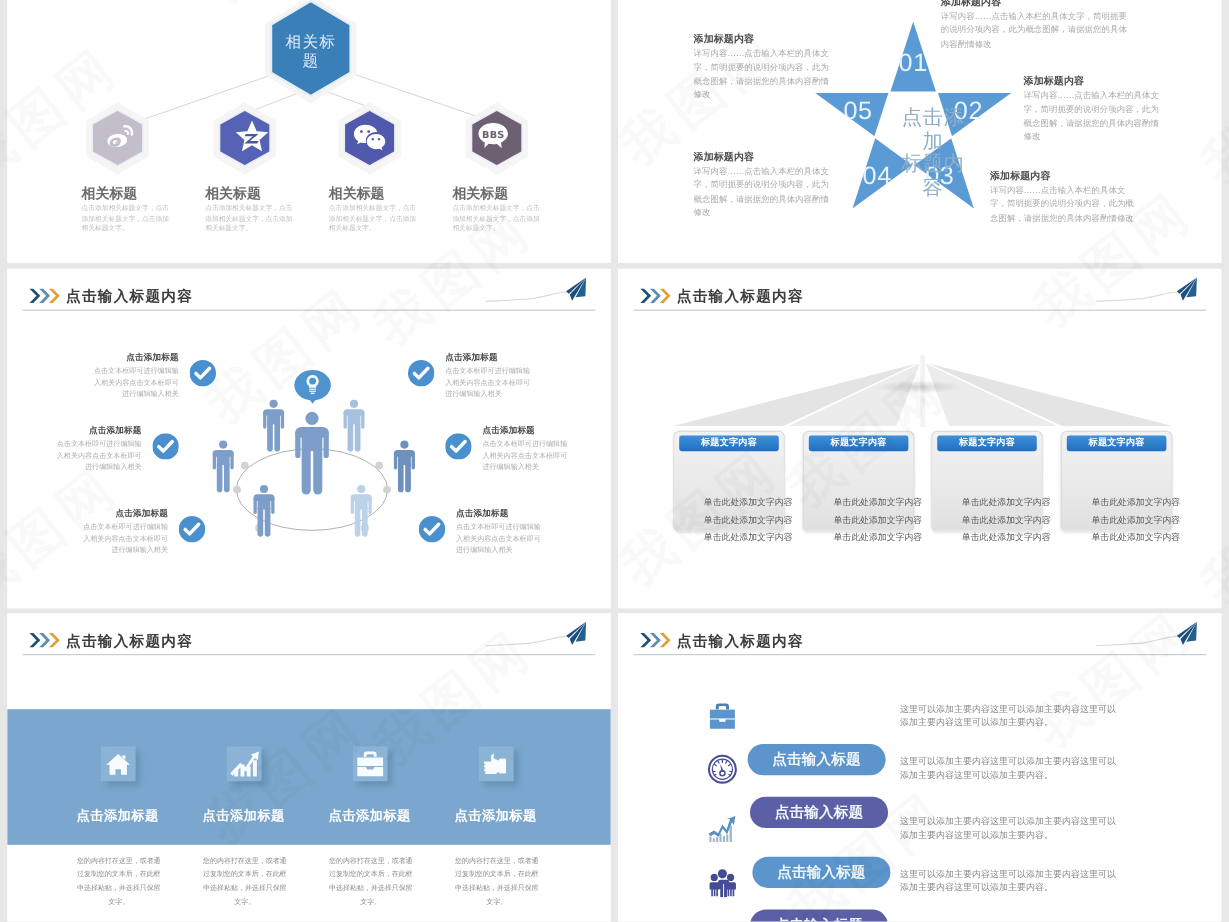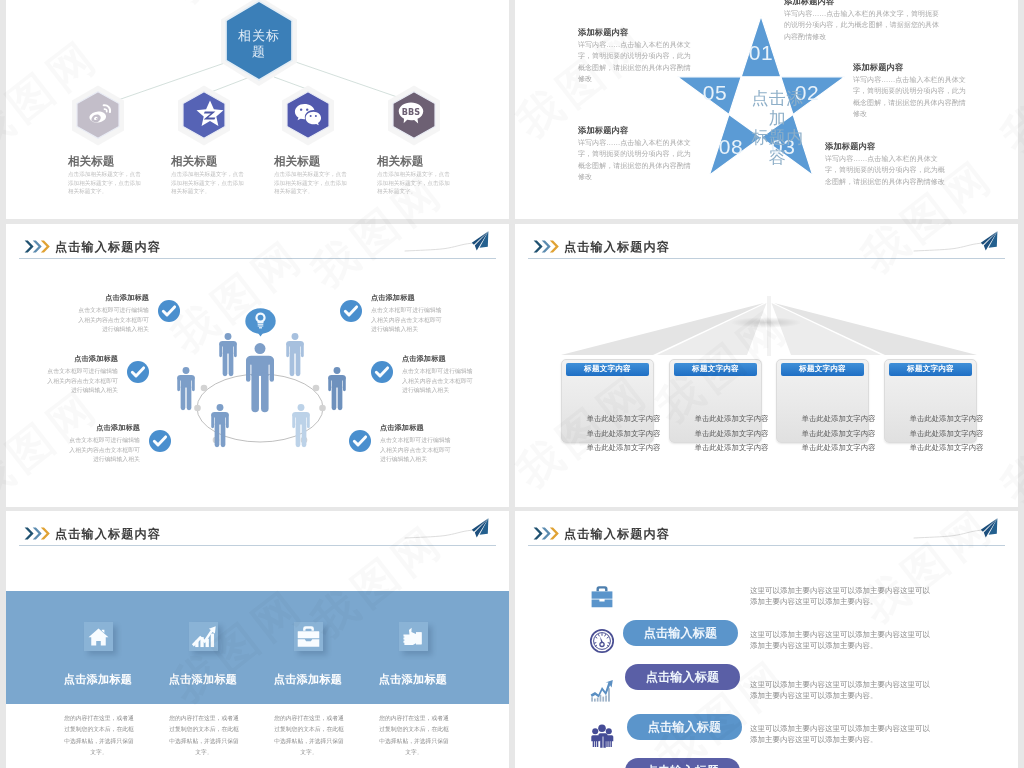--- a/index.html
+++ b/index.html
@@ -150,21 +150,21 @@
 <svg class="abs" style="left:0;top:0;" width="503" height="219" viewBox="0 0 503 219">
   <polygon points="246.0,16.0 265.8,76.8 226.2,76.8" fill="#5b9bd5" stroke="#ffffff" stroke-width="1.2"></polygon>
   <polygon points="329.7,76.8 278.0,114.4 265.8,76.8" fill="#5b9bd5" stroke="#ffffff" stroke-width="1.2"></polygon>
   <polygon points="297.7,175.2 246.0,137.6 278.0,114.4" fill="#5b9bd5" stroke="#ffffff" stroke-width="1.2"></polygon>
   <polygon points="194.3,175.2 214.0,114.4 246.0,137.6" fill="#5b9bd5" stroke="#ffffff" stroke-width="1.2"></polygon>
   <polygon points="162.3,76.8 226.2,76.8 214.0,114.4" fill="#5b9bd5" stroke="#ffffff" stroke-width="1.2"></polygon>
 </svg>
 <div class="abs" style="left:226px;top:41px;width:40px;text-align:center;font-size:21px;color:#e8f2fa;font-family:'Liberation Sans',sans-serif;letter-spacing:0.5px;"><span>01</span></div>
 <div class="abs" style="left:272px;top:81px;width:40px;text-align:center;font-size:21px;color:#e8f2fa;font-family:'Liberation Sans',sans-serif;letter-spacing:0.5px;"><span>02</span></div>
 <div class="abs" style="left:256px;top:135px;width:40px;font-size:21px;color:#e8f2fa;font-family:'Liberation Sans',sans-serif;letter-spacing:0.5px;"><span>03</span></div>
-<div class="abs" style="left:196px;top:135px;width:40px;text-align:center;font-size:21px;color:#e8f2fa;font-family:'Liberation Sans',sans-serif;letter-spacing:0.5px;"><span>08</span></div>
+<div class="abs" style="left:196px;top:135px;width:40px;text-align:center;font-size:21px;color:#e8f2fa;font-family:'Liberation Sans',sans-serif;letter-spacing:0.5px;"><span>04</span></div>
 <div class="abs" style="left:180px;top:81px;width:40px;text-align:center;font-size:21px;color:#e8f2fa;font-family:'Liberation Sans',sans-serif;letter-spacing:0.5px;"><span>05</span></div>
 <div class="abs" style="left:235px;top:89px;width:55px;text-align:center;font-size:17px;color:#8eafc8;line-height:1.15;letter-spacing:0.4px;"><span>点击添加</span><br><span>标题内容</span></div>
 <div class="s2t" style="left:269px;top:-4px;"><span>添加标题内容</span></div>
 <div class="s2b" style="left:269px;top:9px;width:158px;"><span>详写内容……点击输入本栏的具体文字，简明扼要的说明分项内容，此为概念图解，请据据您的具体内容酌情修改</span></div>
 <div class="s2t" style="left:338px;top:62px;"><span>添加标题内容</span></div>
 <div class="s2b" style="left:338px;top:75px;width:116px;"><span>详写内容……点击输入本栏的具体文字，简明扼要的说明分项内容，此为概念图解，请据据您的具体内容酌情修改</span></div>
 <div class="s2t" style="left:310px;top:141px;"><span>添加标题内容</span></div>
 <div class="s2b" style="left:310px;top:154px;width:122px;"><span>详写内容……点击输入本栏的具体文字，简明扼要的说明分项内容，此为概念图解，请据据您的具体内容酌情修改</span></div>
 <div class="s2t" style="left:63px;top:125px;"><span>添加标题内容</span></div>
 <div class="s2b" style="left:63px;top:138px;width:116px;"><span>详写内容……点击输入本栏的具体文字，简明扼要的说明分项内容，此为概念图解，请据据您的具体内容酌情修改</span></div>

